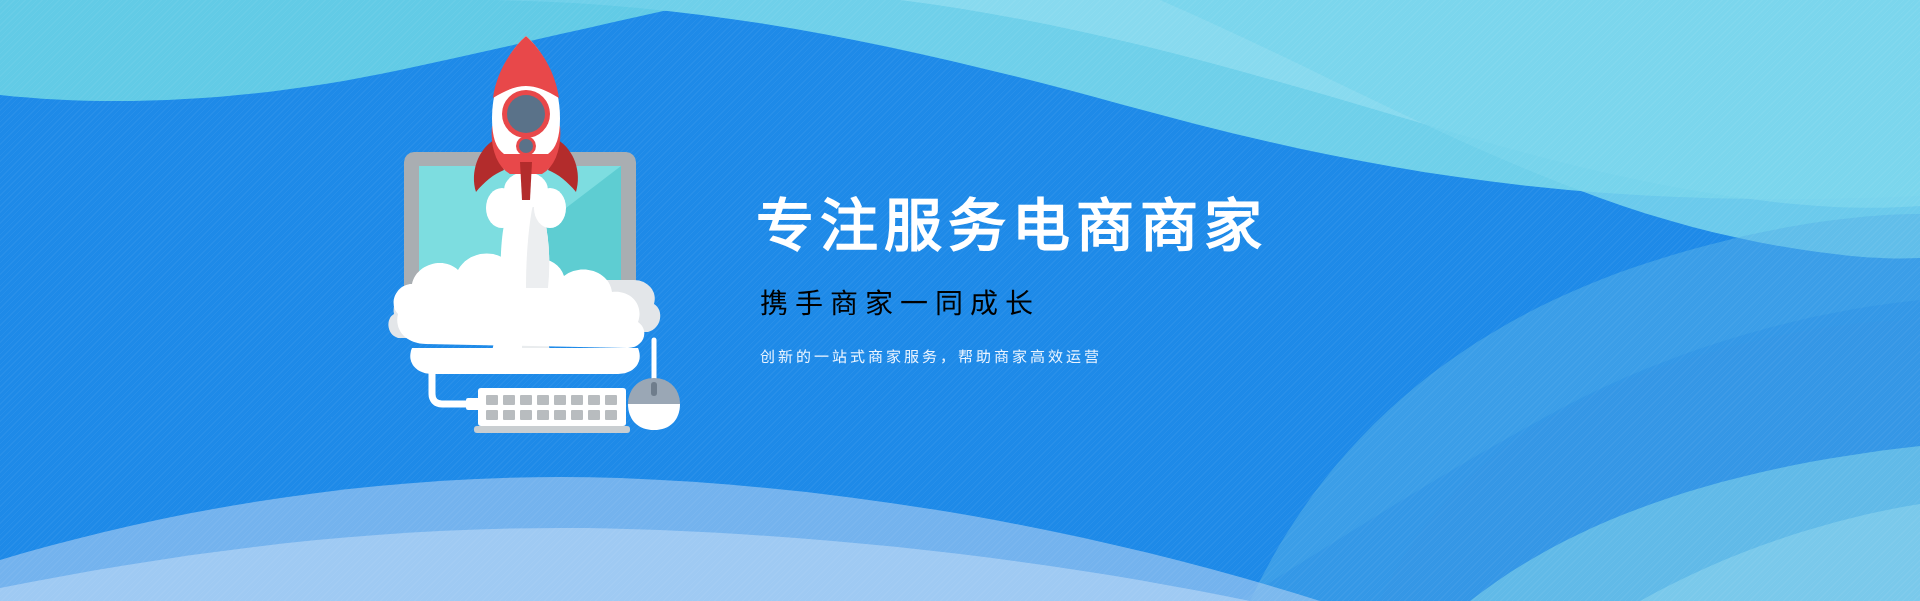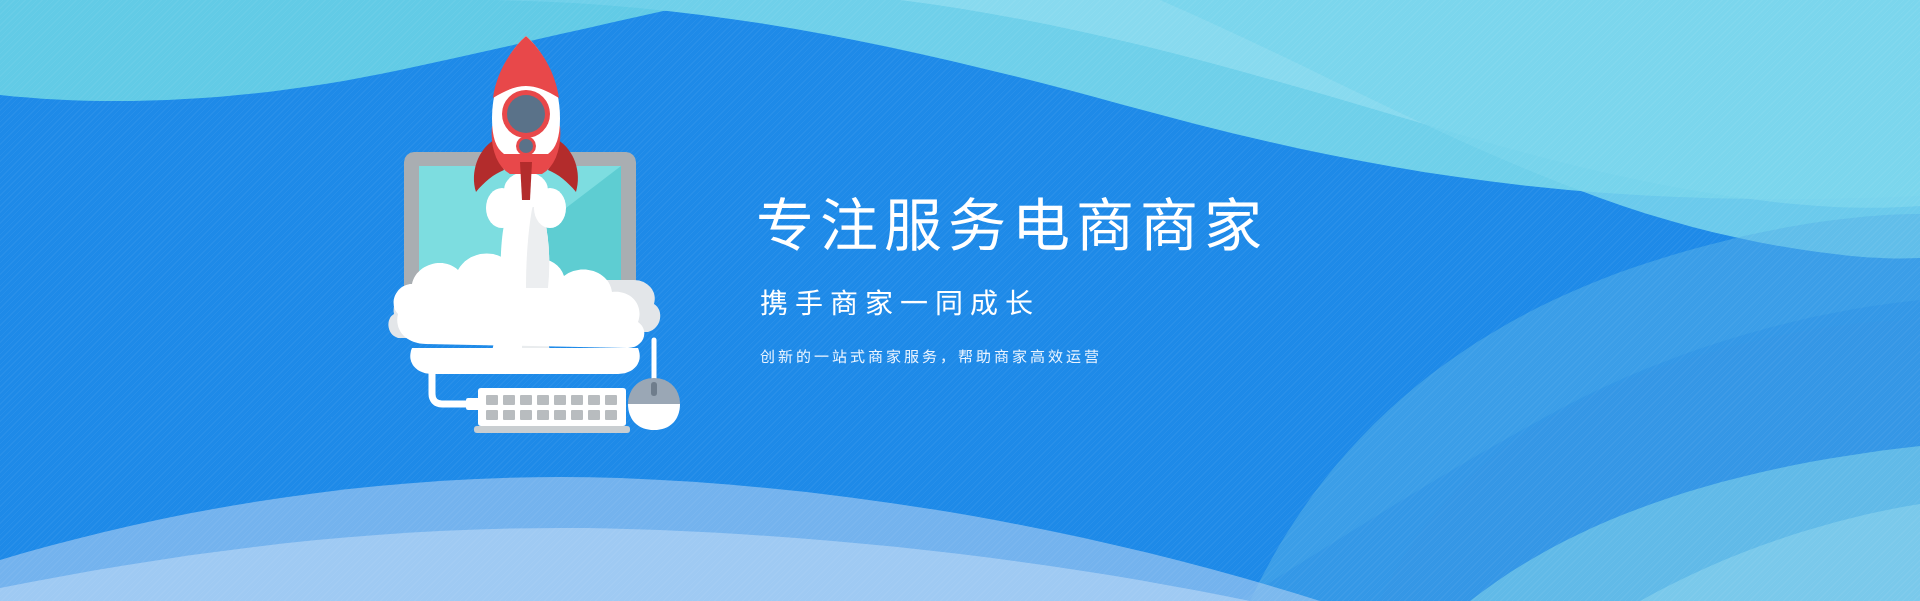--- a/index.html
+++ b/index.html
@@ -56,32 +56,32 @@
   .copy {
     position: absolute;
     left: 756px;
     top: 196px;
     width: 700px;
     color: #ffffff;
   }
   .headline {
     font-size: 58px;
     line-height: 1.05;
-    font-weight: 400;
+    font-weight: 700;
     letter-spacing: 6px;
     color: #ffffff;
     margin: 0;
     white-space: nowrap;
   }
   .subhead {
     margin: 24px 0 0 4px;
     font-size: 28px;
     letter-spacing: 7px;
     font-weight: 400;
-    color: #ffffff;
+    color: #000000;
     white-space: nowrap;
   }
   .tagline {
     margin: 24px 0 0 4px;
     font-size: 15px;
     letter-spacing: 3px;
     font-weight: 400;
     color: #eaf4ff;
     white-space: nowrap;
   }

